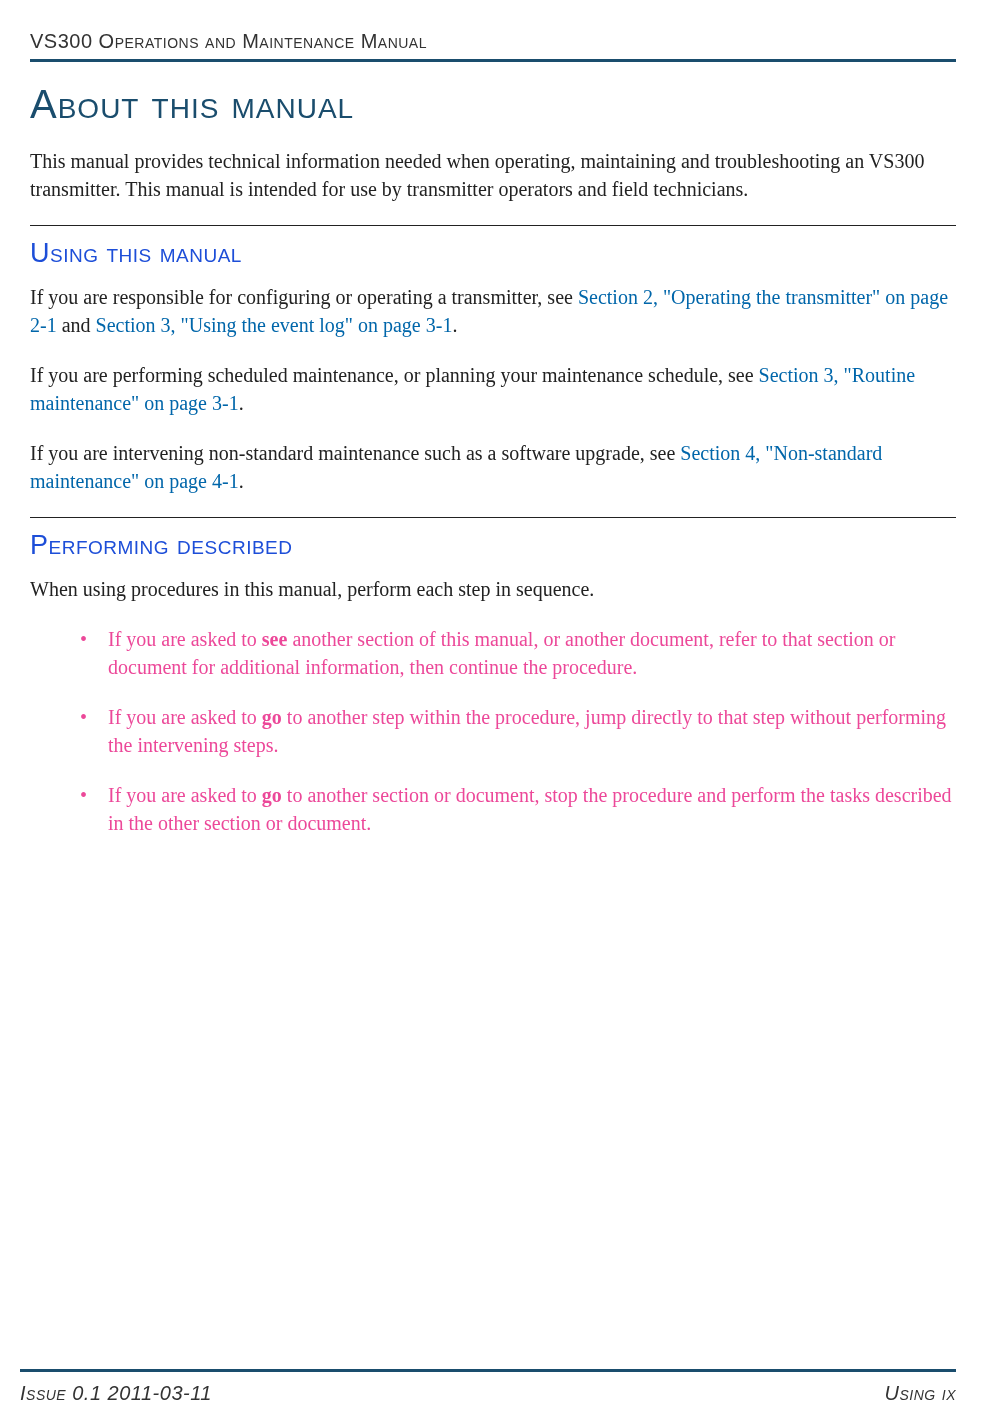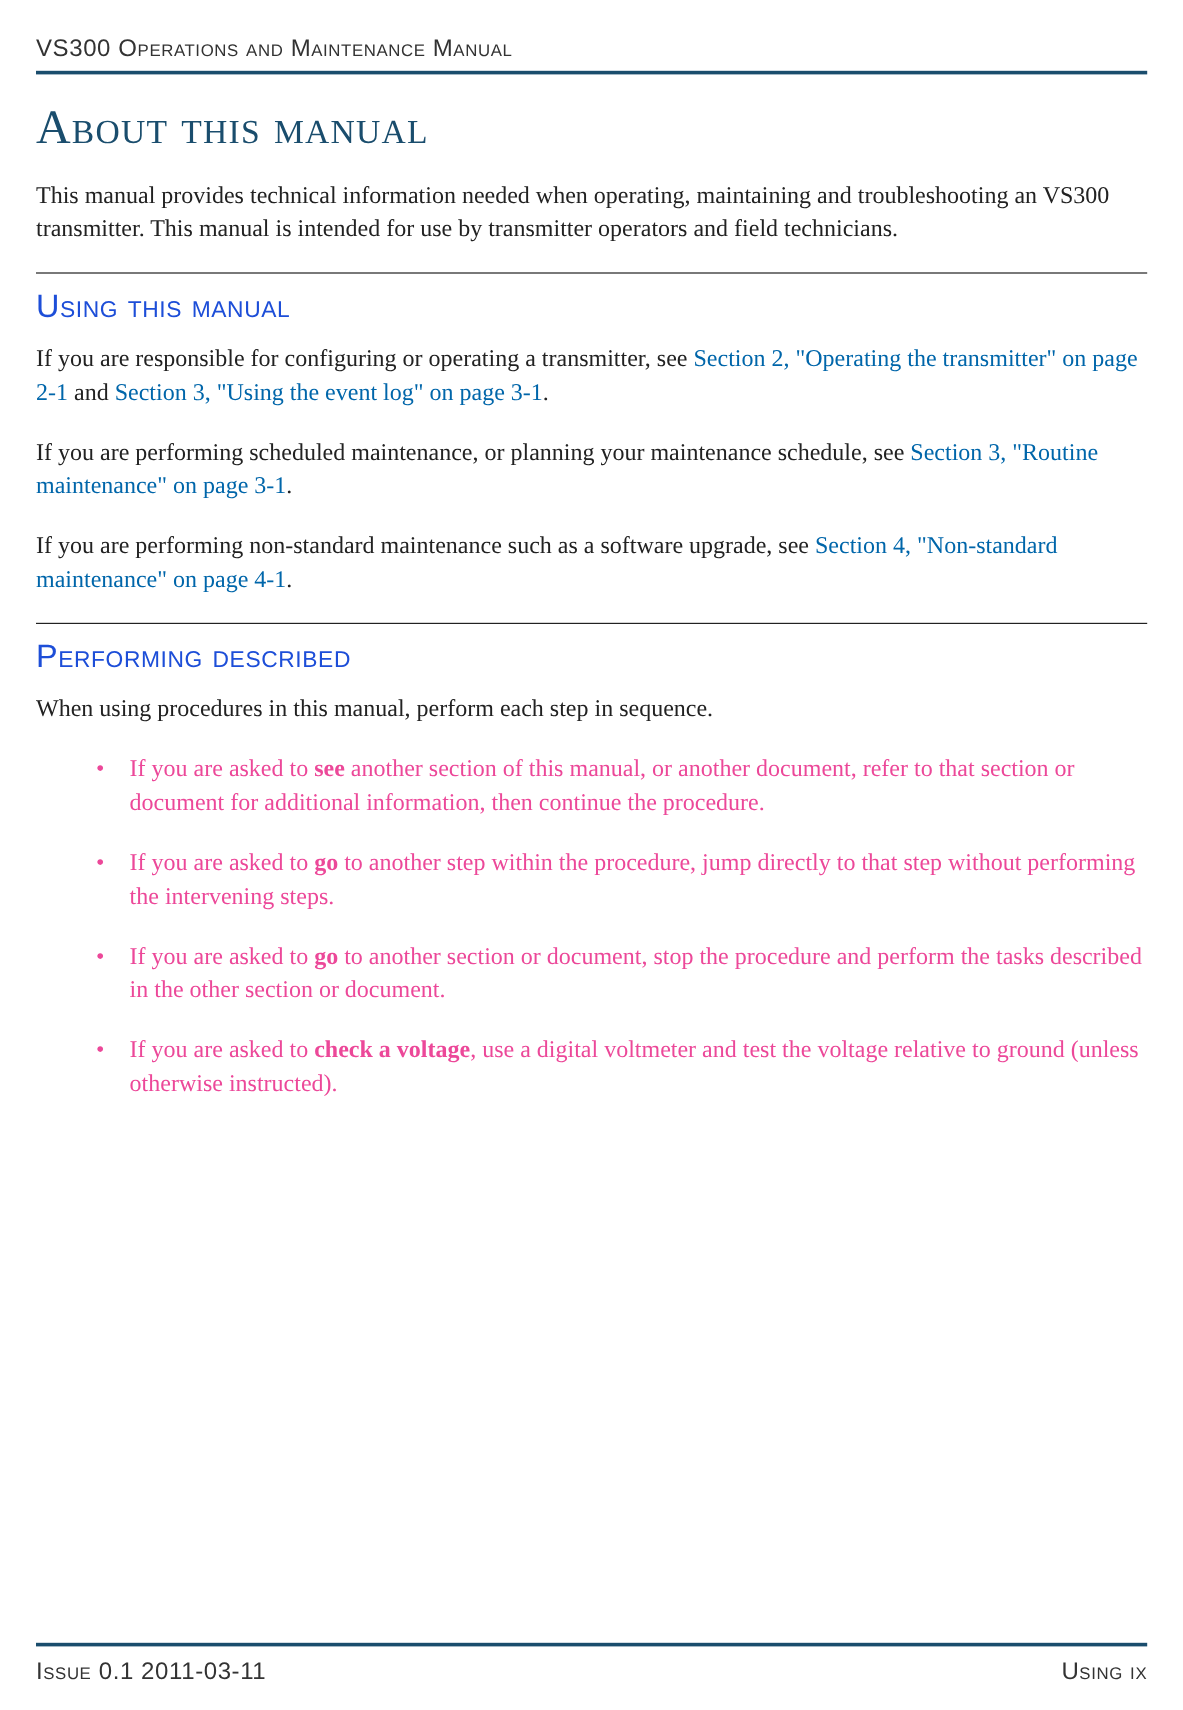--- a/index.html
+++ b/index.html
@@ -22,21 +22,21 @@
       font-size: 20px;
       color: #333;
       letter-spacing: 0.5px;
       padding-bottom: 6px;
     }
     .header-line {
       border-top: 3px solid #1a4d6d;
       margin-bottom: 20px;
     }
     h1.main-title {
-      font-family: Liberation Serif, serif;
+      font-family: Liberation Sans, sans-serif;
       font-variant: small-caps;
       font-size: 40px;
       color: #1a4d6d;
       font-weight: normal;
       letter-spacing: 1px;
       margin-bottom: 20px;
       margin-top: 1px;
     }
     p.body-text {
       font-size: 20px;
@@ -79,22 +79,23 @@
       position: absolute;
       left: 0;
       top: 0;
     }
     .bold {
       font-weight: bold;
     }
     .footer {
       position: absolute;
       bottom: 20px;
-      left: 30px;
+      left: 20px;
       right: 30px;
+      font-style: italic;
     }
     .footer-line {
       border-top: 3px solid #1a4d6d;
       margin-bottom: 10px;
     }
     .footer-row {
       display: flex;
       justify-content: space-between;
       font-family: 'Trebuchet MS', 'Optima', sans-serif;
       font-variant: small-caps;
@@ -119,42 +120,39 @@
 
 <p class="body-text">
   <span>If you are responsible for configuring or operating a transmitter, see </span><span class="link">Section 2, "Operating the transmitter" on page 2-1</span><span> and </span><span class="link">Section 3, "Using the event log" on page 3-1</span><span>.</span>
 </p>
 
 <p class="body-text">
   <span>If you are performing scheduled maintenance, or planning your maintenance schedule, see </span><span class="link">Section 3, "Routine maintenance" on page 3-1</span><span>.</span>
 </p>
 
 <p class="body-text">
-  <span>If you are performing non-standard maintenance such as a software upgrade, see </span><span class="link">Section 4, "Non-standard maintenance" on page 4-1</span><span>.</span>
+  <span>If you are intervening non-standard maintenance such as a software upgrade, see </span><span class="link">Section 4, "Non-standard maintenance" on page 4-1</span><span>.</span>
 </p>
 
 <div class="section-divider"></div>
 
 <h2 class="section-title">Performing described</h2>
 
 <p class="body-text">When using procedures in this manual, perform each step in sequence.</p>
 
 <ul class="bullet-list">
   <li>
     <span>If you are asked to </span><span class="bold">see</span><span> another section of this manual, or another document, refer to that section or document for additional information, then continue the procedure.</span>
   </li>
   <li>
     <span>If you are asked to </span><span class="bold">go</span><span> to another step within the procedure, jump directly to that step without performing the intervening steps.</span>
   </li>
   <li>
     <span>If you are asked to </span><span class="bold">go</span><span> to another section or document, stop the procedure and perform the tasks described in the other section or document.</span>
   </li>
-  <li>
-    <span>If you are asked to </span><span class="bold">check a voltage</span><span>, use a digital voltmeter and test the voltage relative to ground (unless otherwise instructed).</span>
-  </li>
 </ul>
 
 <div class="footer">
   <div class="footer-line"></div>
   <div class="footer-row">
     <span>Issue 0.1  2011-03-11</span>
     <span>Using ix</span>
   </div>
 </div>
 

